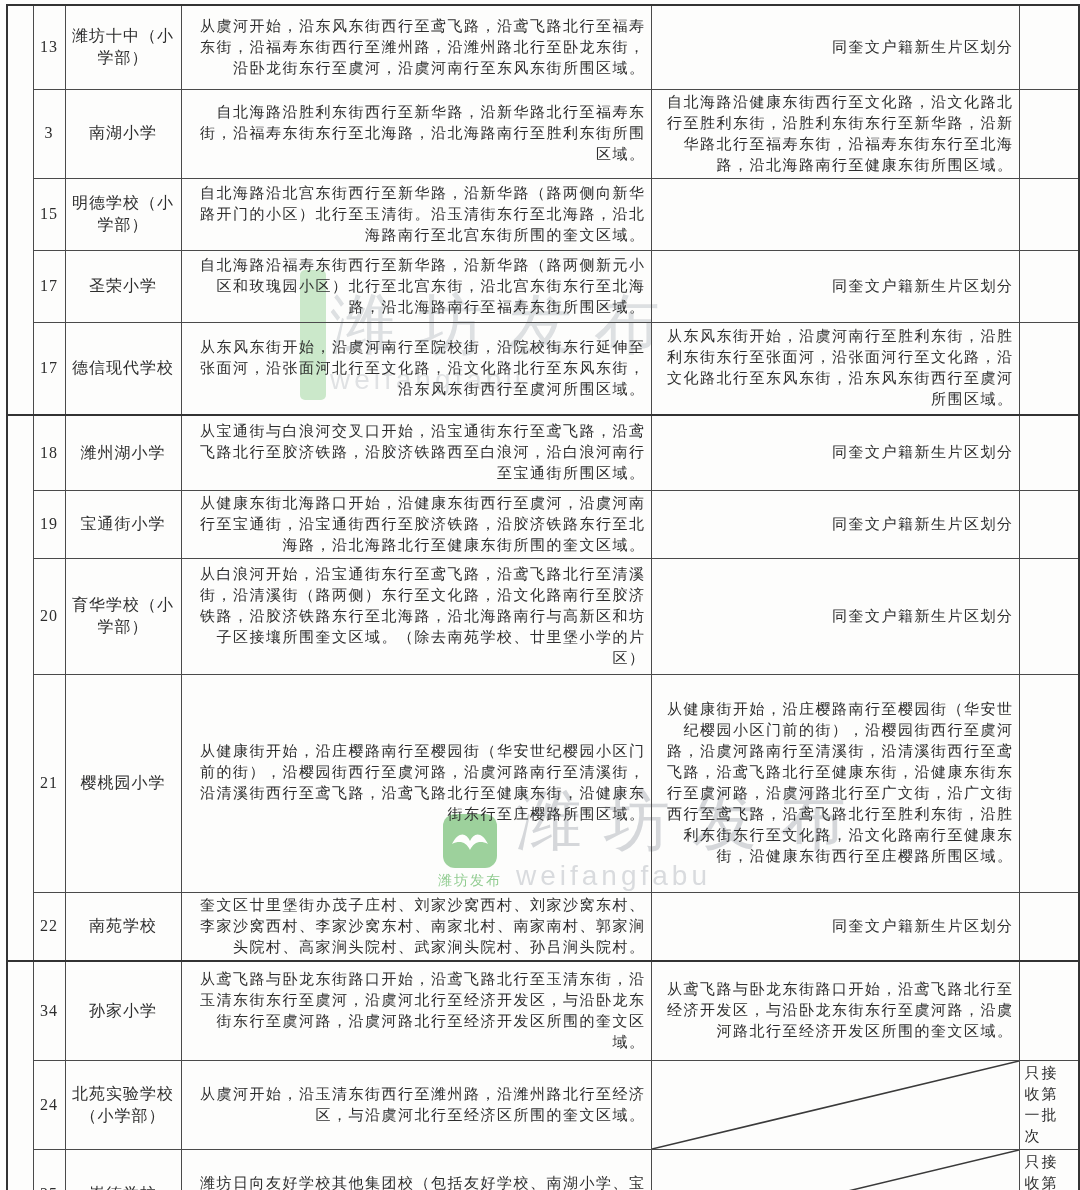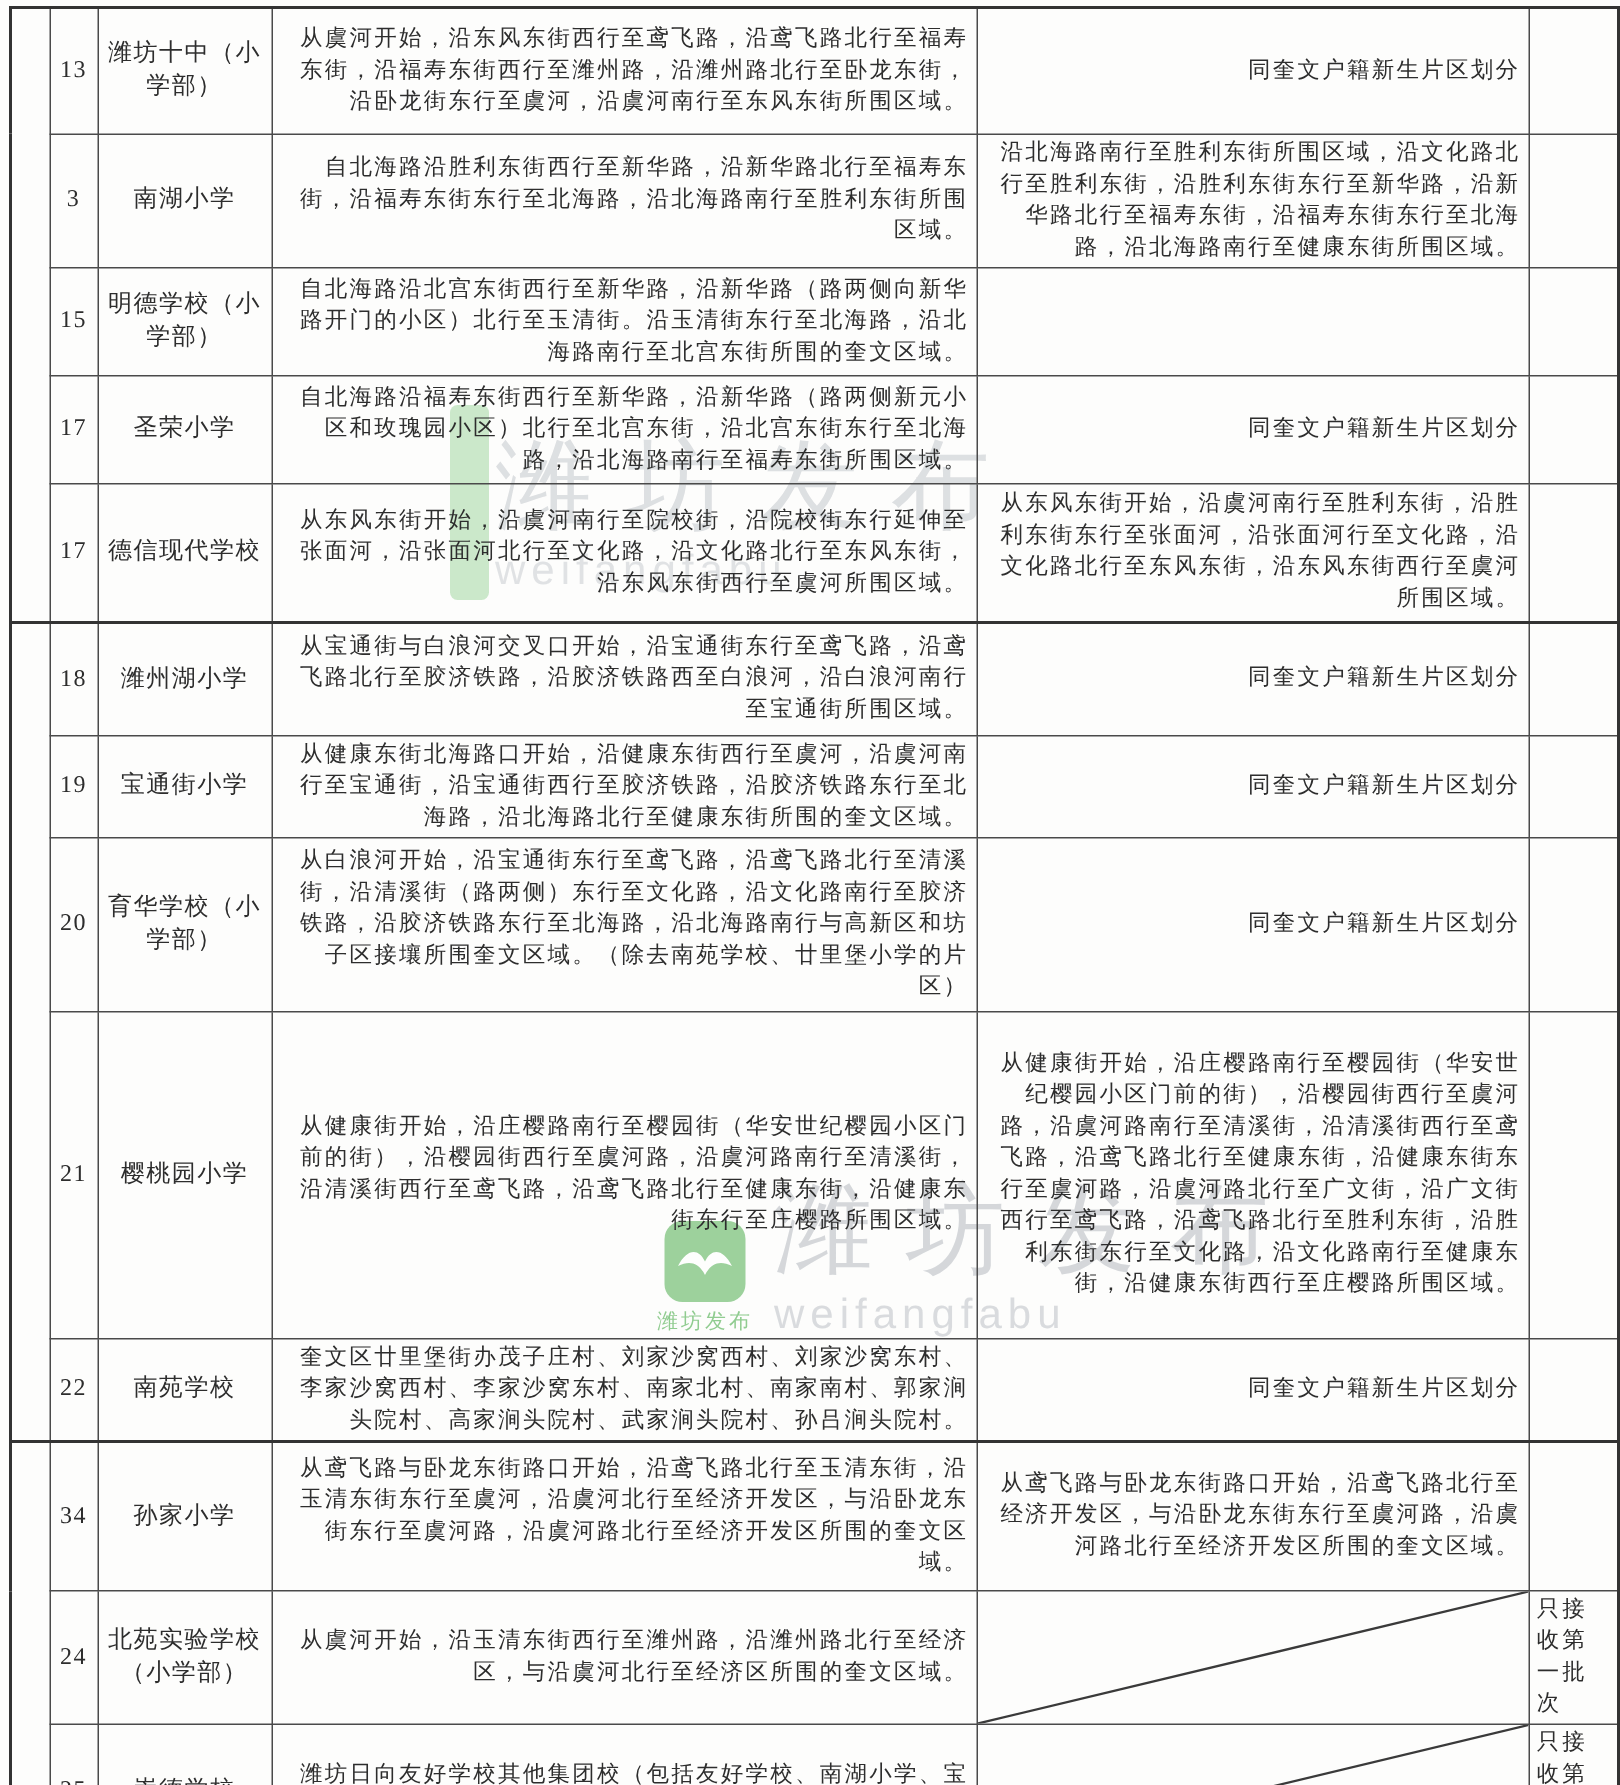--- a/index.html
+++ b/index.html
@@ -156,21 +156,21 @@
       <td class="school-cell">潍坊十中（小学部）</td>
       <td class="desc-cell">从虞河开始，沿东风东街西行至鸢飞路，沿鸢飞路北行至福寿东街，沿福寿东街西行至潍州路，沿潍州路北行至卧龙东街，沿卧龙街东行至虞河，沿虞河南行至东风东街所围区域。</td>
       <td class="desc-cell">同奎文户籍新生片区划分</td>
       <td class="note-cell"></td>
     </tr>
 
     <tr>
       <td class="no-cell">3</td>
       <td class="school-cell">南湖小学</td>
       <td class="desc-cell">自北海路沿胜利东街西行至新华路，沿新华路北行至福寿东街，沿福寿东街东行至北海路，沿北海路南行至胜利东街所围区域。</td>
-      <td class="desc-cell">沿北海路南行至胜利东街所围区域，沿文化路北行至胜利东街，沿胜利东街东行至新华路，沿新华路北行至福寿东街，沿福寿东街东行至北海路，沿北海路南行至健康东街所围区域。</td>
+      <td class="desc-cell">自北海路沿健康东街西行至文化路，沿文化路北行至胜利东街，沿胜利东街东行至新华路，沿新华路北行至福寿东街，沿福寿东街东行至北海路，沿北海路南行至健康东街所围区域。</td>
       <td class="note-cell"></td>
     </tr>
 
     <tr>
       <td class="no-cell">15</td>
       <td class="school-cell">明德学校（小学部）</td>
       <td class="desc-cell">自北海路沿北宫东街西行至新华路，沿新华路（路两侧向新华路开门的小区）北行至玉清街。沿玉清街东行至北海路，沿北海路南行至北宫东街所围的奎文区域。</td>
       <td class="desc-cell"></td>
       <td class="note-cell"></td>
     </tr>

